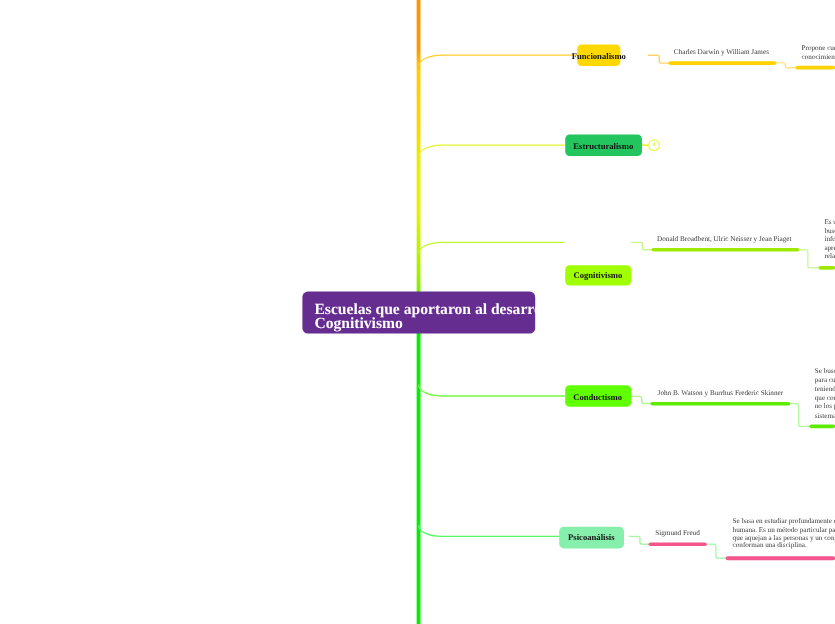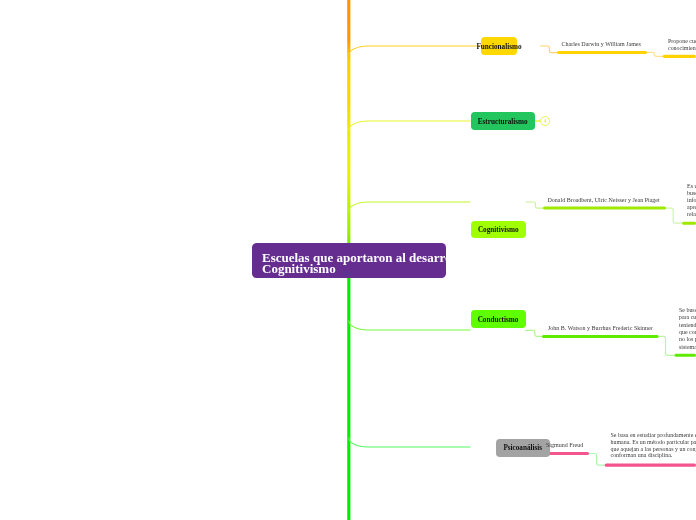--- a/index.html
+++ b/index.html
@@ -102,32 +102,32 @@
   <div class="node" style="left:470.5px;top:192.5px;width:55.5px;height:17.5px;background:#A0FF00;margin-top:28px;">
     <span class="nlabel">Cognitivismo</span>
   </div>
   <div class="sub-txt" style="left:547.5px;top:196.5px;">Donald Broadbent, Ulric Neisser y Jean Piaget</div>
   <div class="desc-txt" style="left:687px;top:182.6px;">Es una</div>
   <div class="desc-txt" style="left:687px;top:189.8px;">busca e</div>
   <div class="desc-txt" style="left:687px;top:197.0px;">informa</div>
   <div class="desc-txt" style="left:687px;top:204.2px;">aprendi</div>
   <div class="desc-txt" style="left:687px;top:211.4px;">relacio</div>
 
-  <div class="node" style="left:470.5px;top:310px;width:55px;height:18px;background:#5FFF00;">
+  <div class="node" style="left:470.5px;top:321px;width:55px;height:18px;background:#5FFF00;">
     <span class="nlabel">Conductismo</span>
   </div>
   <div class="sub-txt" style="left:548px;top:324.8px;">John B. Watson y Burrhus Frederic Skinner</div>
   <div class="desc-txt" style="left:679px;top:306.8px;">Se busca</div>
   <div class="desc-txt" style="left:679px;top:314.2px;">para cua</div>
   <div class="desc-txt" style="left:679px;top:321.6px;">teniendo</div>
   <div class="desc-txt" style="left:679px;top:329.0px;">que cons</div>
   <div class="desc-txt" style="left:679px;top:336.4px;">no los pr</div>
   <div class="desc-txt" style="left:679px;top:343.8px;">sistemas</div>
 
-  <div class="node" style="left:496px;top:438.5px;width:53.5px;height:18px;background:#a3a3a3;">
+  <div class="node" style="left:466px;top:438.5px;width:53.5px;height:18px;background:#86efac;">
     <span class="nlabel">Psicoanálisis</span>
   </div>
   <div class="sub-txt" style="left:546px;top:441.7px;">Sigmund Freud</div>
   <div class="desc-txt" style="left:610.5px;top:432.0px;">Se basa en estudiar profundamente el</div>
   <div class="desc-txt" style="left:610.5px;top:438.8px;">humana. Es un método particular para</div>
   <div class="desc-txt" style="left:610.5px;top:445.6px;">que aquejan a las personas y un conju</div>
   <div class="desc-txt" style="left:610.5px;top:452.4px;">conforman una disciplina.</div>
 
 </div>
 

